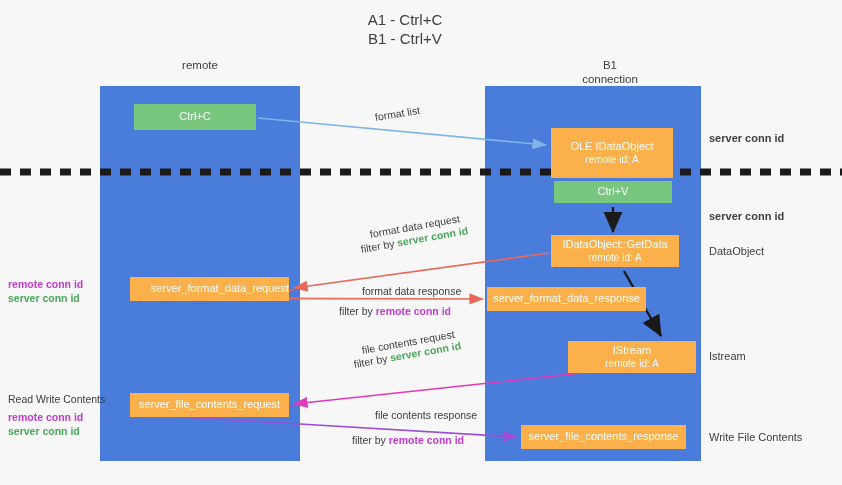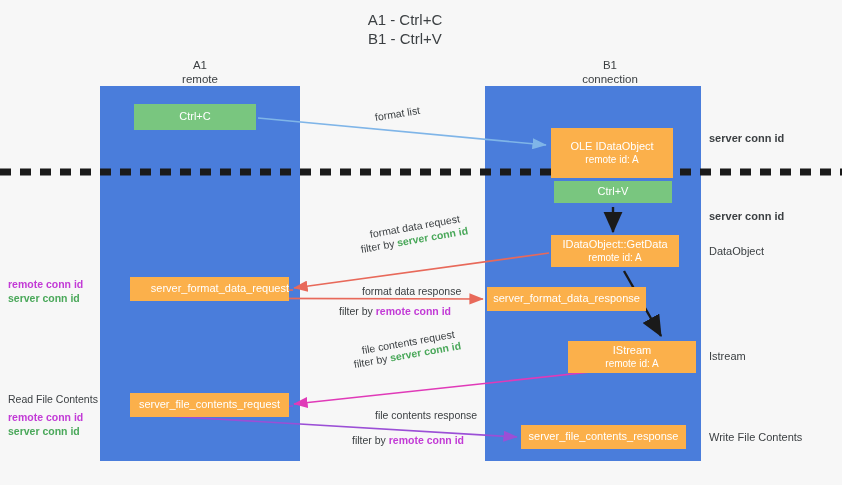--- a/index.html
+++ b/index.html
@@ -74,21 +74,20 @@
 <body>
 
 <div id="stage">
 
   <div id="title" class="abs">
     <div>A1 - Ctrl+C</div>
     <div>B1 - Ctrl+V</div>
   </div>
 
   <div id="head-a1" class="abs colhead">
-    <div>A1</div>
     <div>remote</div>
   </div>
   <div id="head-b1" class="abs colhead">
     <div>B1</div>
     <div>connection</div>
   </div>
 
   <div id="lane-a1" class="abs lane"></div>
   <div id="lane-b1" class="abs lane"></div>
 
@@ -187,21 +186,21 @@
   <div id="t-fcres1" class="lbl">file contents response</div>
   <div id="t-fcres2" class="lbl">
     <span>filter by </span><span class="purple-t">remote conn id</span>
   </div>
 
   <div id="s-left1" class="side">
     <div class="purple-t">remote conn id</div>
     <div class="green-t">server conn id</div>
   </div>
 
-  <div id="s-read" class="side">Read File Contents</div>
+  <div id="s-read" class="side">Read Write Contents</div>
 
   <div id="s-left2" class="side">
     <div class="purple-t">remote conn id</div>
     <div class="green-t">server conn id</div>
   </div>
 
   <div id="r-scid1" class="right-lbl green-t">server conn id</div>
   <div id="r-scid2" class="right-lbl green-t">server conn id</div>
   <div id="r-dataobject" class="right-lbl">DataObject</div>
   <div id="r-istream" class="right-lbl">Istream</div>

